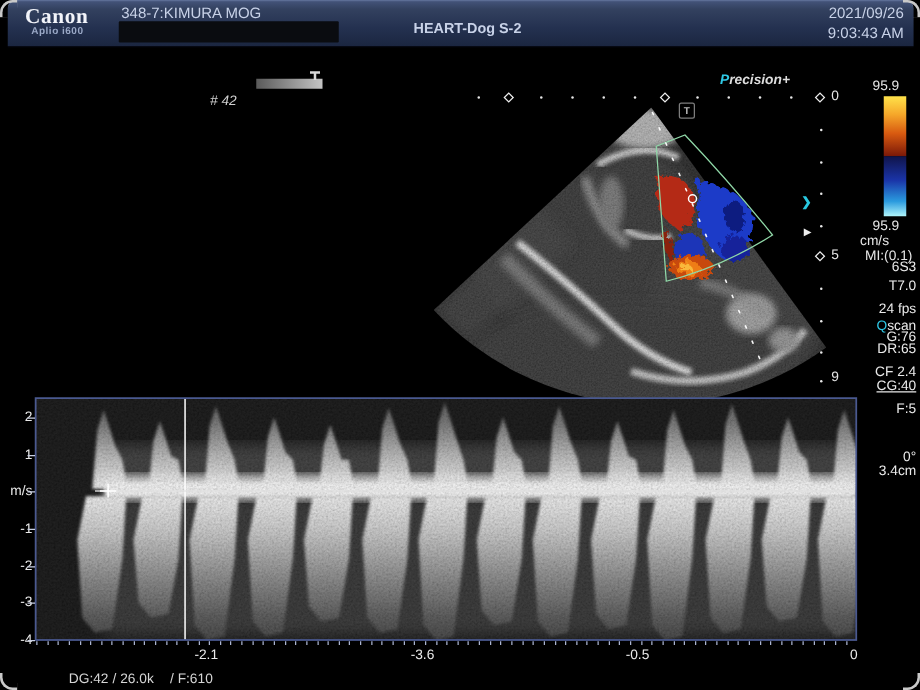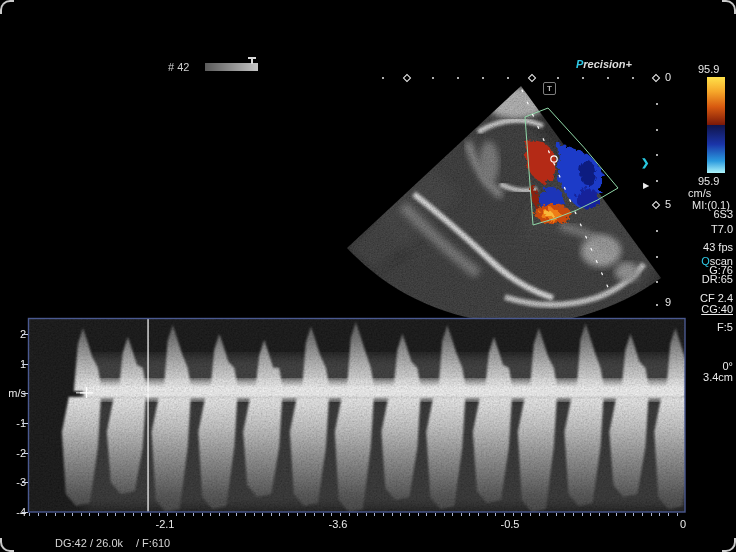--- a/index.html
+++ b/index.html
@@ -14,21 +14,21 @@
     box-shadow:inset 0 1px 0 rgba(120,140,180,.45);}
   .tb-txt{position:absolute;color:#c8d2e8;font:12px "Liberation Sans",sans-serif;white-space:nowrap;}
   #brand{left:14px;top:3px;font:bold 17px "Liberation Serif",serif;color:#f2f4fa;letter-spacing:.5px;}
   #model{left:19px;top:20px;font:bold 8px "Liberation Sans",sans-serif;color:#9aa8c6;letter-spacing:.4px;}
   #patient{left:91px;top:3px;}
   #redact{position:absolute;left:89px;top:17px;width:176px;height:17px;background:#0a0c10;border-radius:1px;}
   #study{left:274px;top:17px;width:188px;text-align:center;font-weight:bold;font-size:11.5px;}
   #date{right:8px;top:3px;text-align:right;}
   #time{right:8px;top:19px;text-align:right;}
   
-  #framelab{left:168px;top:62px;color:#cfcfcf;}
+  #framelab{left:168px;top:76px;color:#cfcfcf;font-style:italic;}
   #graybar{position:absolute;left:205px;top:63px;width:53px;height:8px;
     background:linear-gradient(90deg,#5a5a5a,#c4c4c4);}
   #gb-cap{position:absolute;left:248px;top:57px;width:8px;height:2px;background:#d8d8d8;}
   #gb-stem{position:absolute;left:251px;top:58px;width:2px;height:6px;background:#d8d8d8;}
   
   #colorbar{position:absolute;left:707px;top:77px;width:18px;height:96px;}
   #cb-top{position:absolute;left:0;top:0;width:18px;height:48px;
     background:linear-gradient(180deg,#ffe24a 0%,#f6a82a 30%,#d85a10 62%,#7a1808 100%);}
   #cb-bot{position:absolute;left:0;top:48px;width:18px;height:48px;
     background:linear-gradient(180deg,#10144a 0%,#1a34a8 40%,#2a9ade 75%,#aef4fa 100%);}
@@ -53,20 +53,29 @@
   #c-tl{left:0;top:0;border-left:2px solid #c9c9c9;border-top:2px solid #c9c9c9;border-top-left-radius:10px;}
   #c-tr{right:0;top:0;border-right:2px solid #c9c9c9;border-top:2px solid #c9c9c9;border-top-right-radius:10px;}
   #c-bl{left:0;bottom:0;border-left:2px solid #c9c9c9;border-bottom:2px solid #c9c9c9;border-bottom-left-radius:10px;}
   #c-br{right:0;bottom:0;border-right:2px solid #c9c9c9;border-bottom:2px solid #c9c9c9;border-bottom-right-radius:10px;}
 </style>
 </head>
 <body>
 
 <div id="screen">
 
+  <div id="topbar">
+    <div id="brand" class="tb-txt">Canon</div>
+    <div id="model" class="tb-txt">Aplio i600</div>
+    <div id="patient" class="tb-txt">348-7:KIMURA MOG</div>
+    <div id="redact"></div>
+    <div id="study" class="tb-txt">HEART-Dog S-2</div>
+    <div id="date" class="tb-txt">2021/09/26</div>
+    <div id="time" class="tb-txt">9:03:43 AM</div>
+  </div>
 
   <div id="framelab" class="lab"># 42</div>
   <div id="graybar"></div>
   <div id="gb-cap"></div>
   <div id="gb-stem"></div>
 
   <svg id="bmode" class="abs" style="left:336px;top:48px" width="368" height="284" viewBox="336 48 368 284">
     <defs>
       <clipPath id="sectorClip">
           <path d="M521,86 L661,278 A238,238 0 0 1 347,248 Z"></path>
@@ -164,21 +173,21 @@
   <div id="colorbar">
     <div id="cb-top"></div>
     <div id="cb-bot"></div>
   </div>
   <div class="lab" style="left:698px;top:176px">95.9</div>
   <div class="lab" style="left:688px;top:188px">cm/s</div>
   <div class="lab" style="left:692px;top:200px">MI:(0.1)</div>
   <div id="sidebar-params">
       <div class="param" style="top: 208px;">6S3</div>
       <div class="param" style="top: 223px;">T7.0</div>
-      <div class="param" style="top: 241px;">43 fps</div>
+      <div class="param" style="top: 241px;">24 fps</div>
       <div class="param" style="top: 255px;"><span class="accent">Q</span>scan</div>
       <div class="param" style="top: 264px;">G:76</div>
       <div class="param" style="top: 273px;">DR:65</div>
       <div class="param" style="top: 292px;">CF 2.4</div>
       <div class="param" style="top: 303px; text-decoration: underline;">CG:40</div>
       <div class="param" style="top: 321px;">F:5</div>
       <div class="param" style="top: 360px;">0°</div>
       <div class="param" style="top: 371px;">3.4cm</div>
     </div>
 

